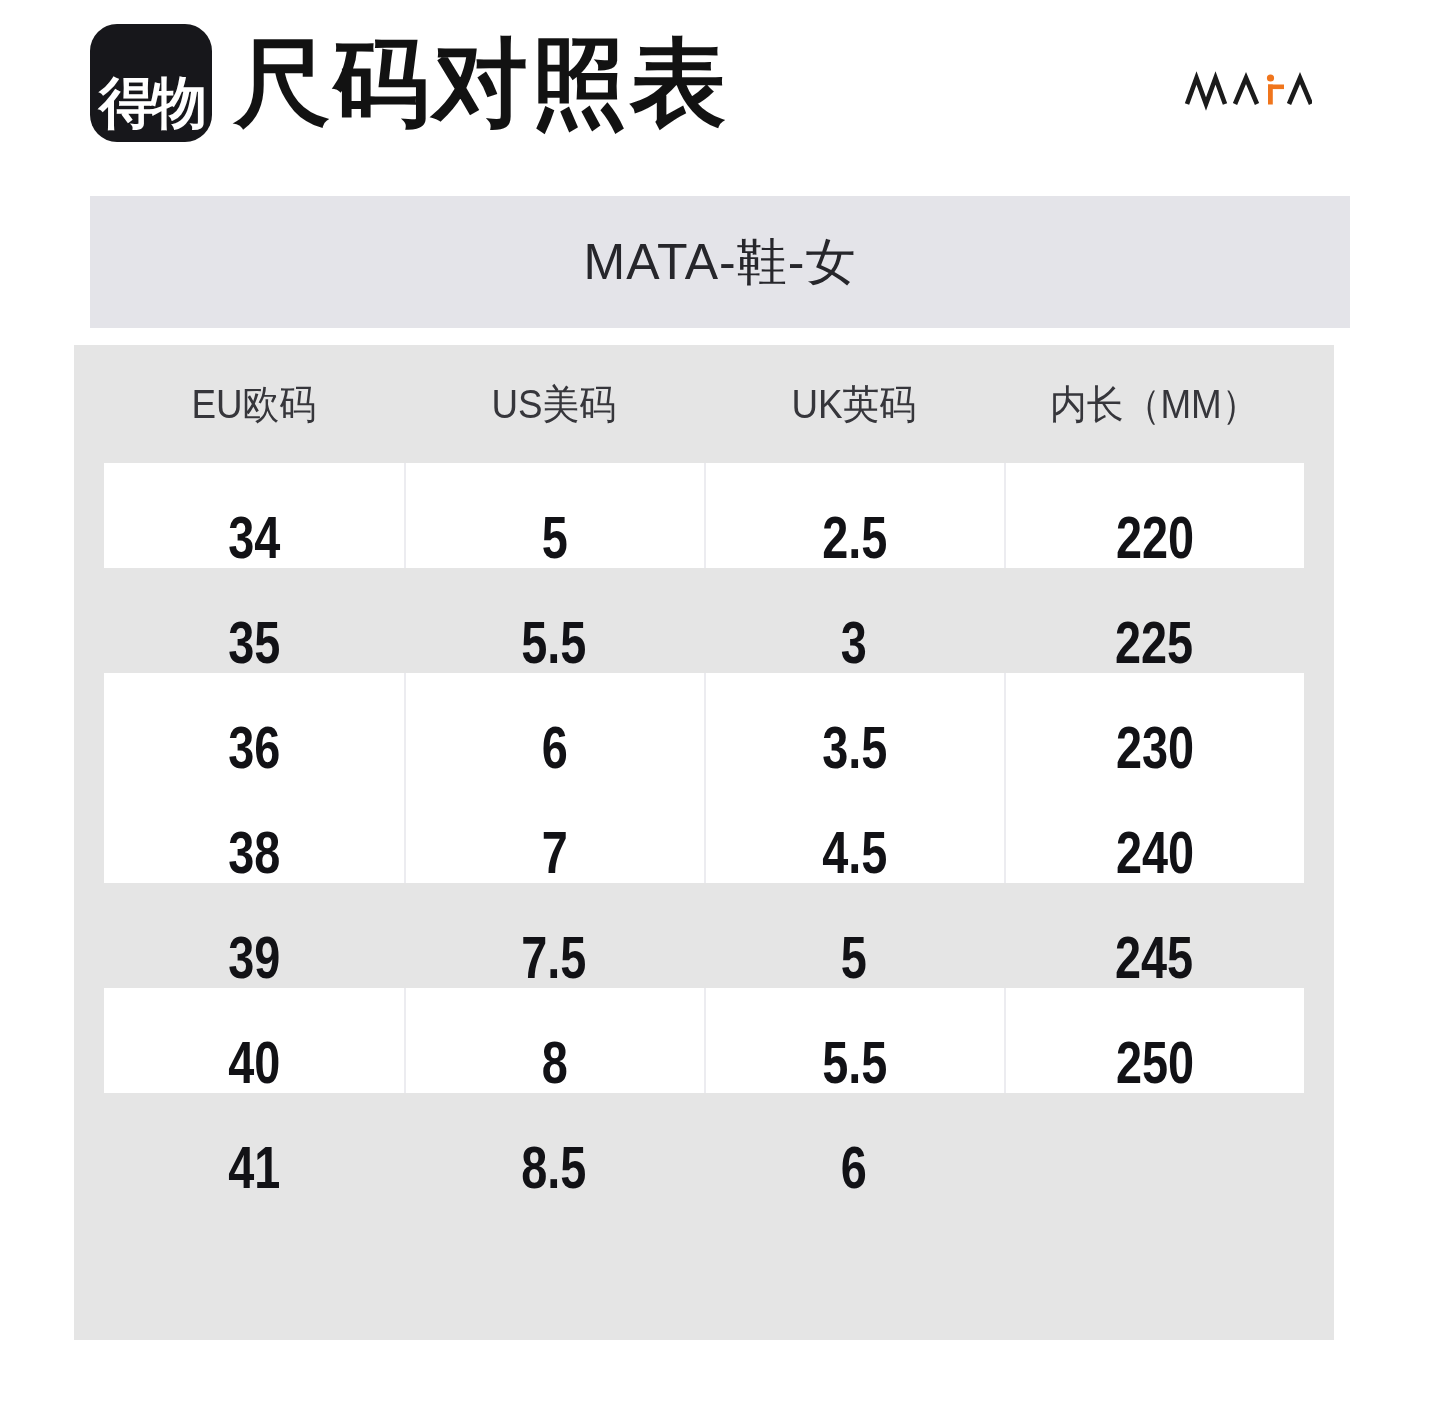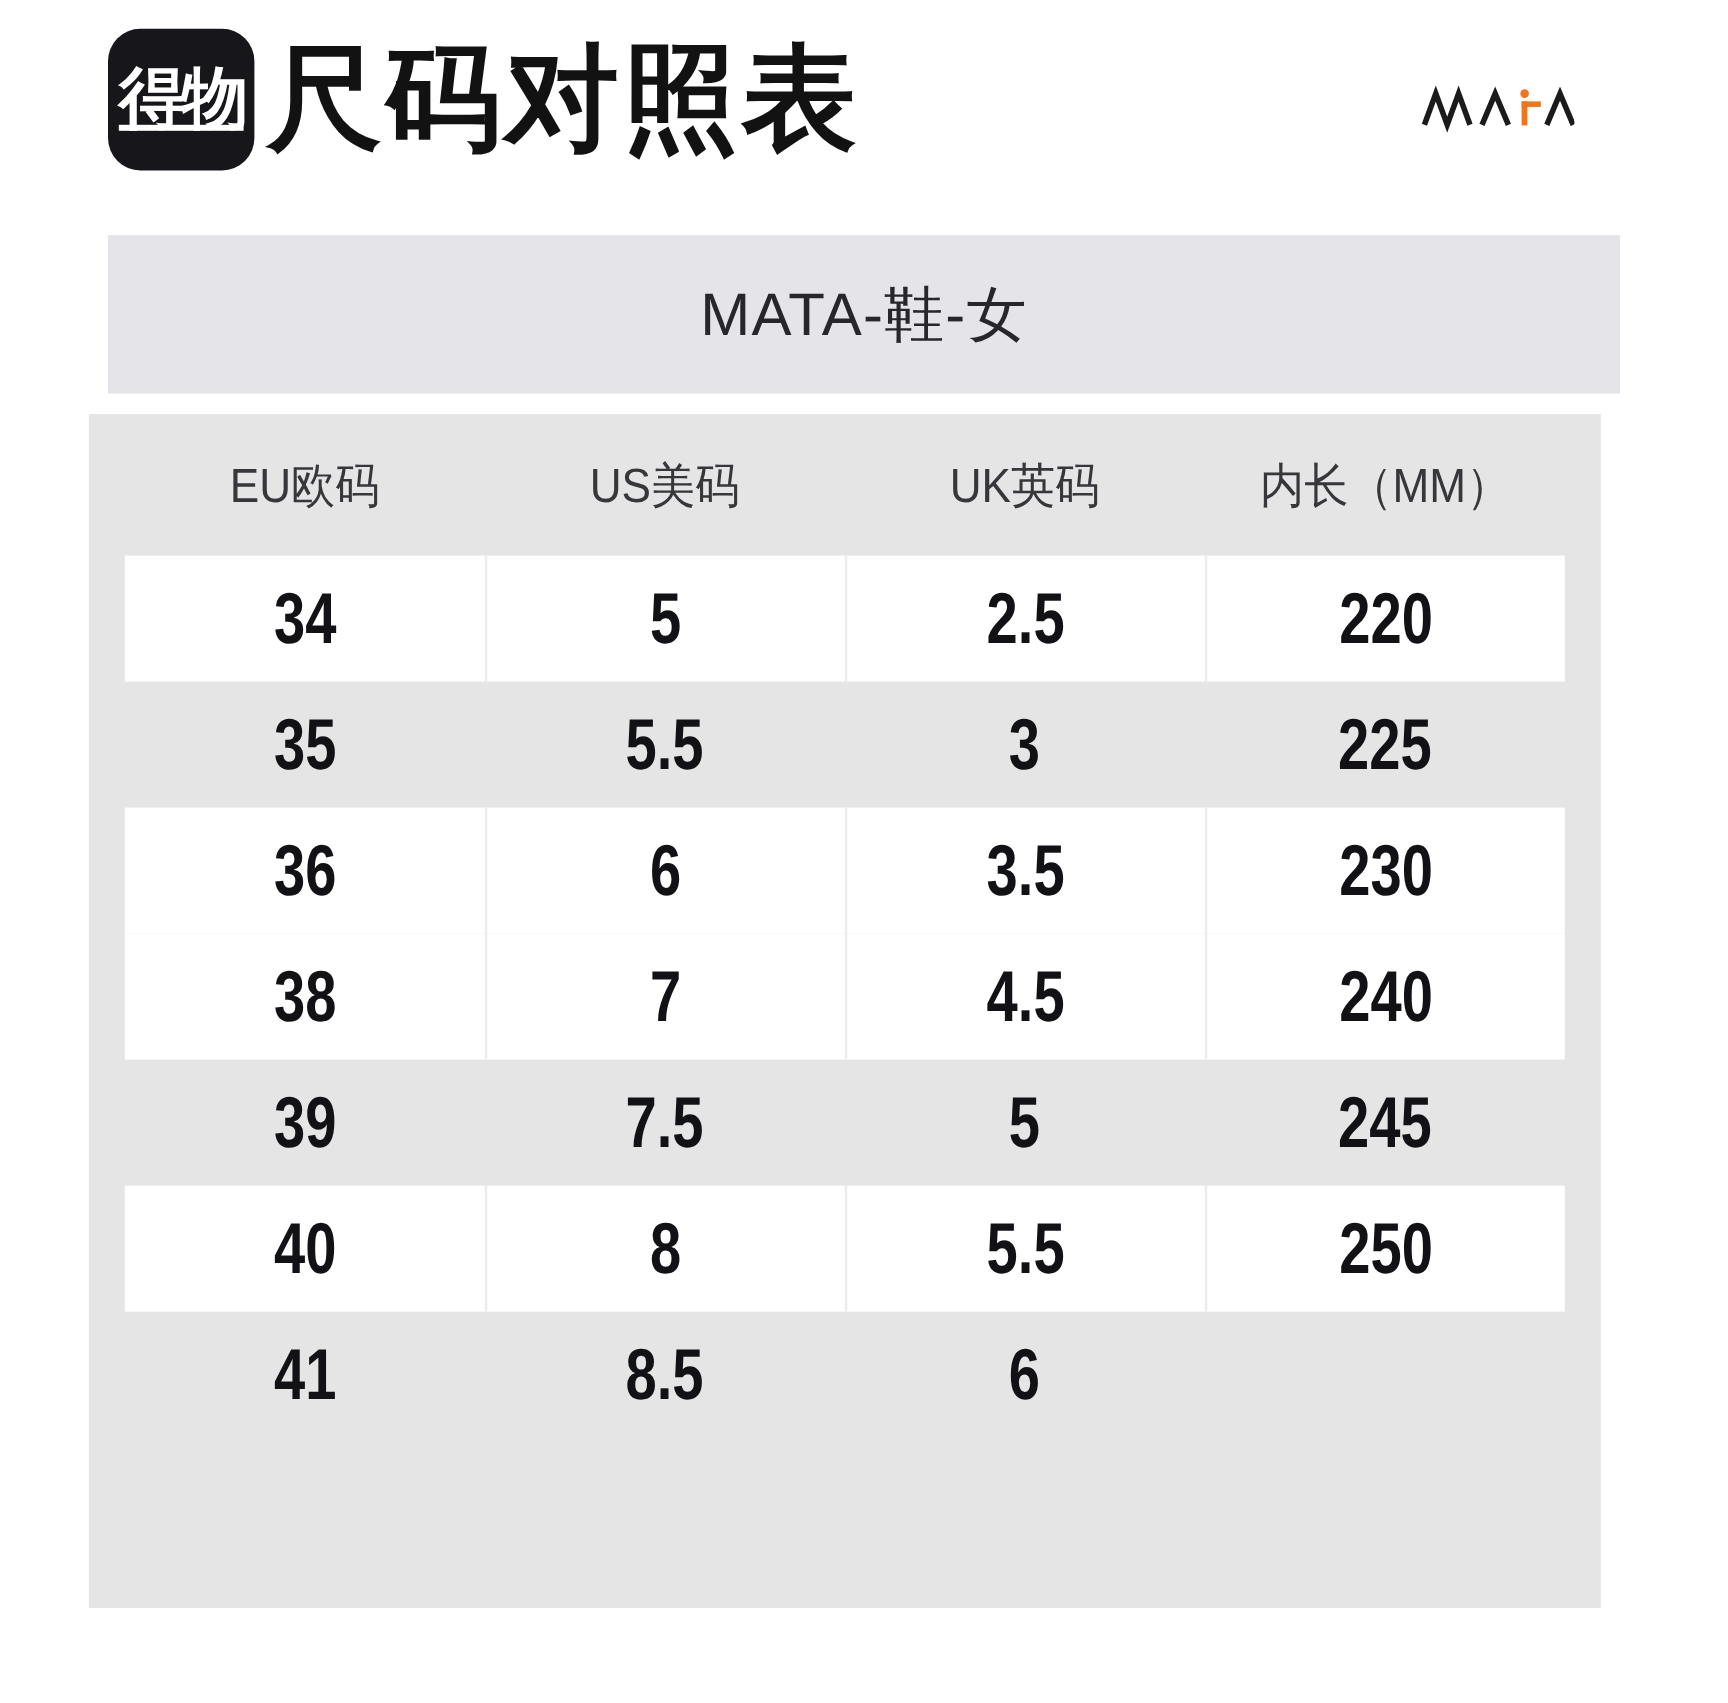--- a/index.html
+++ b/index.html
@@ -5,25 +5,25 @@
   html,body{margin:0;padding:0;background:#ffffff;}
   .sheet{
     position:relative;width:1440px;height:1419px;background:#ffffff;
     overflow:hidden;font-family:"Liberation Sans","DejaVu Sans",sans-serif;
     -webkit-font-smoothing:antialiased;
   }
   
   .topbar{position:absolute;left:90px;top:22px;height:122px;display:flex;align-items:center;}
   .dewu-logo{
     width:122px;height:118px;background:#17171b;border-radius:27px;
-    display:flex;align-items:center;justify-content:center;
-    color:#ffffff;font-size:56px;font-weight:700;letter-spacing:-4px;text-decoration:underline;
+    display:flex;align-items:flex-end;justify-content:center;
+    color:#ffffff;font-size:56px;font-weight:700;letter-spacing:-4px;
   }
   .page-title{
-    margin-left:10px;font-size:96px;font-weight:600;color:#121212;
+    margin-left:22px;font-size:96px;font-weight:600;color:#121212;
     letter-spacing:3px;line-height:1;white-space:nowrap;
   }
   .brand-logo{position:absolute;top:70px;right:128px;width:128px;height:42px;}
   
   .band{
     position:absolute;left:90px;top:196px;width:1260px;height:132px;
     background:#e4e4e9;display:flex;align-items:center;justify-content:center;
     font-size:50px;color:#26262b;letter-spacing:1px;
   }
   
@@ -35,21 +35,21 @@
     height:118px;display:grid;grid-template-columns:repeat(4,1fr);
     align-items:center;
   }
   .th{display:flex;align-items:center;justify-content:center;}
   .th-label{
     font-size:40px;color:#36363b;display:inline-block;
     transform:scaleX(0.92);transform-origin:center;white-space:nowrap;
   }
   .trow{height:105px;display:grid;grid-template-columns:repeat(4,1fr);}
   .trow.white{background:#ffffff;}
-  .cell{display:flex;align-items:center;justify-content:center;box-sizing:border-box;}
+  .cell{display:flex;align-items:flex-end;justify-content:center;box-sizing:border-box;}
   .trow.white .cell + .cell{border-left:2px solid #ececf0;}
   .num{
     font-size:60px;font-weight:700;color:#121216;display:inline-block;
     transform:scaleX(0.78);transform-origin:center;line-height:1;
   }
 </style>
 </head>
 <body>
 
 <div class="sheet">

